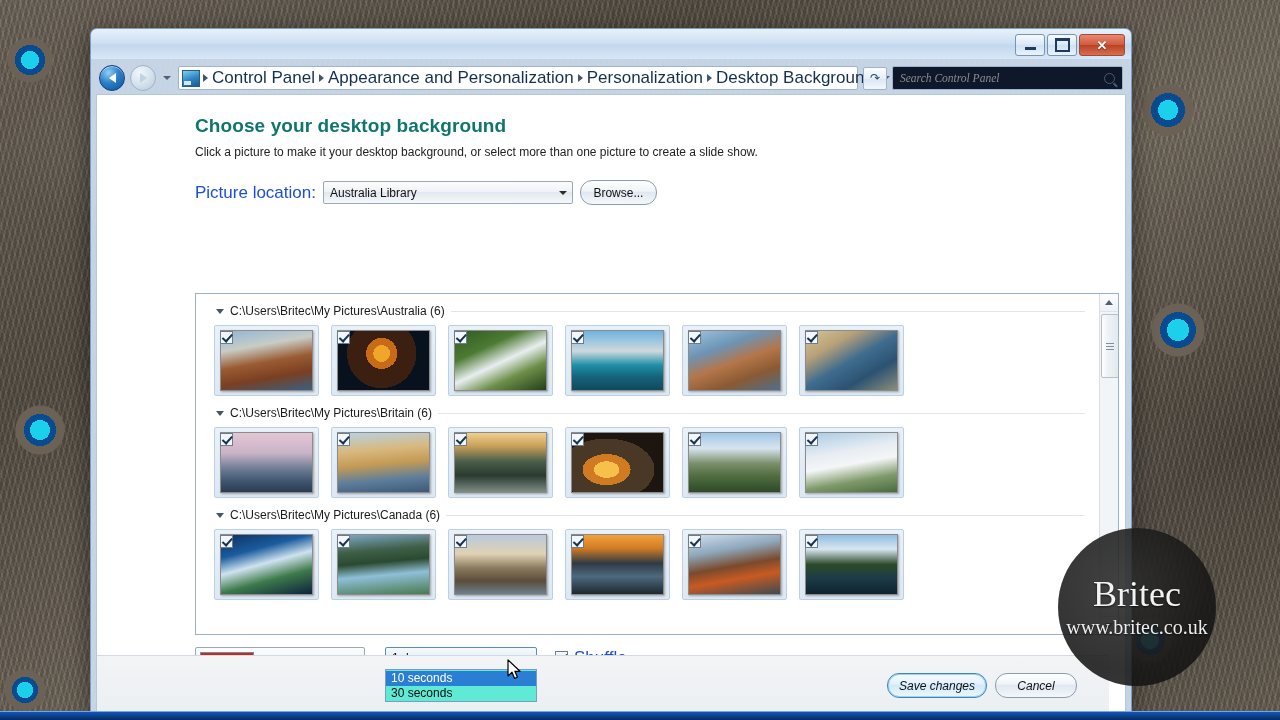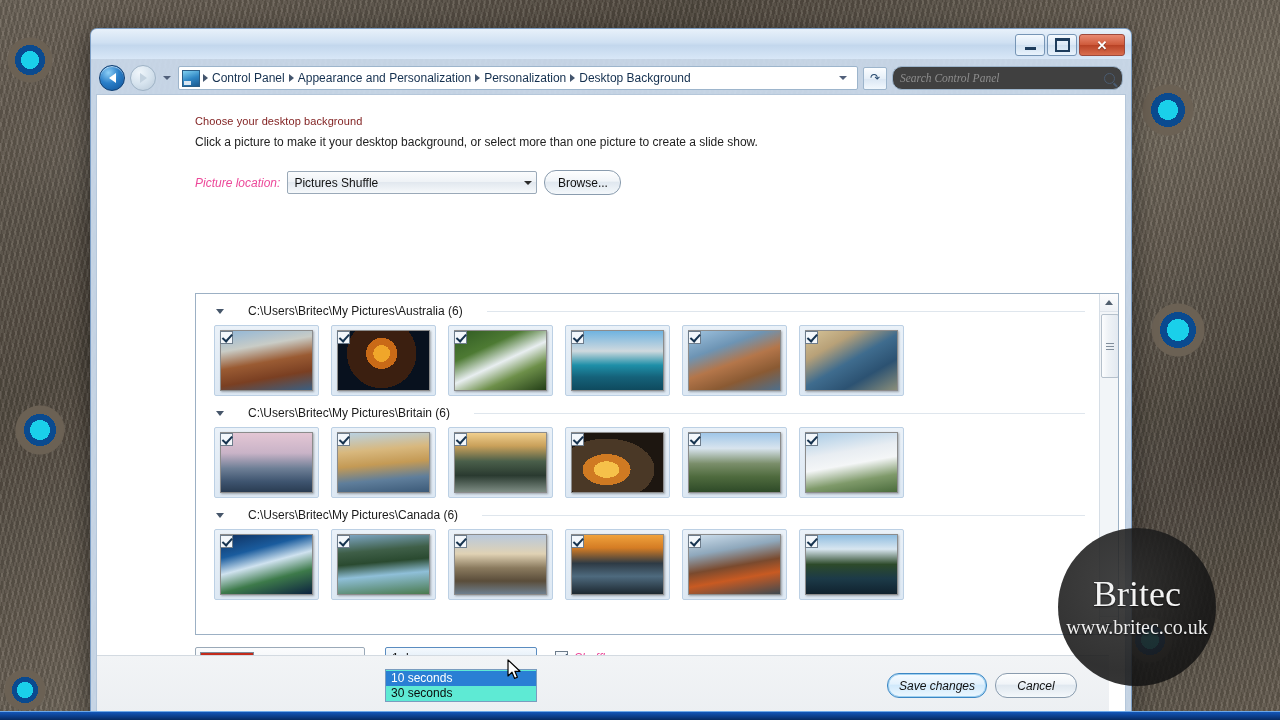--- a/index.html
+++ b/index.html
@@ -130,40 +130,40 @@
     width: 16px; height: 15px; flex: none; margin-right: 3px;
     background: linear-gradient(160deg,#7fd0f0 0%, #2f86c4 52%, #1a5a90 100%);
     border: 1px solid #2a5d86;
     position: relative;
   }
   .cp-icon::after {
     content: ""; position: absolute; left: 1px; bottom: 1px;
     width: 7px; height: 4px; background: #d8e6f2;
   }
   .crumb {
-    font-size: 12px; color: #14304f; padding: 0 4px;
+    font-size: 17px; color: #14304f; padding: 0 4px;
     white-space: nowrap; cursor: default;
   }
   .crumb-sep {
     width: 0; height: 0; flex: none;
     border-top: 4px solid transparent; border-bottom: 4px solid transparent;
     border-left: 5px solid #43556d;
   }
   .bc-spacer { flex: 1; }
   .bc-caret { padding: 0 8px 0 4px; }
   .refresh {
     width: 22px; height: 21px; flex: none;
     border: 1px solid #9db5cc; border-radius: 2px;
     background: linear-gradient(180deg,#fbfdff 0%,#e6eff8 50%,#dae6f3 51%,#f2f8fd 100%);
     display: flex; align-items: center; justify-content: center;
     font-size: 12px; color: #26486d; line-height: 1;
   }
   #searchbox {
     width: 218px; height: 22px; flex: none;
-    background: #404040; border: 1px solid #9db5cc; border-radius: 10px;
+    background: #0f172a; border: 1px solid #9db5cc; border-radius: 2px;
     display: flex; align-items: center; padding: 0 4px 0 7px;
   }
   #searchbox .ph {
     flex: 1; font-size: 11.5px; color: #8d8d8d;
     font-style: italic; font-family: "Liberation Serif", serif;
   }
   .mag {
     width: 9px; height: 9px; border: 1.6px solid #4a5b70; border-radius: 50%;
     position: relative; margin-right: 3px; flex: none;
   }
@@ -177,34 +177,34 @@
     position: absolute;
     left: 5px; right: 5px; top: 65px; bottom: 0;
     background: #ffffff;
     border: 1px solid #b5c7da;
     border-bottom: none;
     overflow: hidden;
   }
 
   h1#pagetitle {
     margin: 20px 0 0 98px;
-    font-size: 11px; font-weight: normal;
-    color: #7f1d1d;
+    font-size: 19px; font-weight: bold;
+    color: #0f766e;
     letter-spacing: 0.1px;
   }
   #subtitle {
     margin: 8px 0 0 98px;
     font-size: 12px; color: #222;
   }
 
   #loc-row {
     margin: 21px 0 0 98px;
     display: flex; align-items: center; gap: 7px;
   }
-  .lbl { font-size: 12px; color: #ec4899; font-style: italic; }
+  .lbl { font-size: 17px; color: #1d4ed8; }
 
   .combo {
     height: 21px;
     border: 1px solid #9aa9b8;
     background: linear-gradient(180deg,#fbfcfd 0%,#eef2f6 48%,#e2e8ef 50%,#f6f9fb 100%);
     display: flex; align-items: center;
     padding-left: 6px;
     font-size: 12px; color: #111;
     border-radius: 2px;
     position: relative;
@@ -244,21 +244,21 @@
     overflow: hidden;
   }
   #listinner {
     position: absolute;
     left: 0; top: 0; right: 19px; bottom: 0;
     overflow: hidden;
     padding: 6px 0 0 0;
   }
   .group-head {
     display: flex; align-items: center;
-    gap: 24px; padding: 4px 14px 3px 20px;
+    gap: 6px; padding: 4px 14px 3px 20px;
   }
   .gtri {
     width: 0; height: 0; flex: none;
     border-left: 4px solid transparent; border-right: 4px solid transparent;
     border-top: 5px solid #46566a;
   }
   .gtext { font-size: 12px; color: #1a1a1a; white-space: nowrap; }
   .gline { flex: 1; height: 1px; background: #dfe6ed; }
 
   .thumbrow {
@@ -497,21 +497,21 @@
   </div>
 
   <div id="content">
 
     <h1 id="pagetitle">Choose your desktop background</h1>
     <div id="subtitle">Click a picture to make it your desktop background, or select more than one picture to create a slide show.</div>
 
     <div id="loc-row">
       <span class="lbl">Picture location:</span>
       <div class="combo" id="loc-combo">
-        <span>Pictures Shuffle</span>
+        <span>Australia Library</span>
         <span class="cbtn">
             <i></i>
           </span>
       </div>
       <div class="btn">Browse...</div>
     </div>
 
 
     <div id="listbox">
       <div id="listinner">

